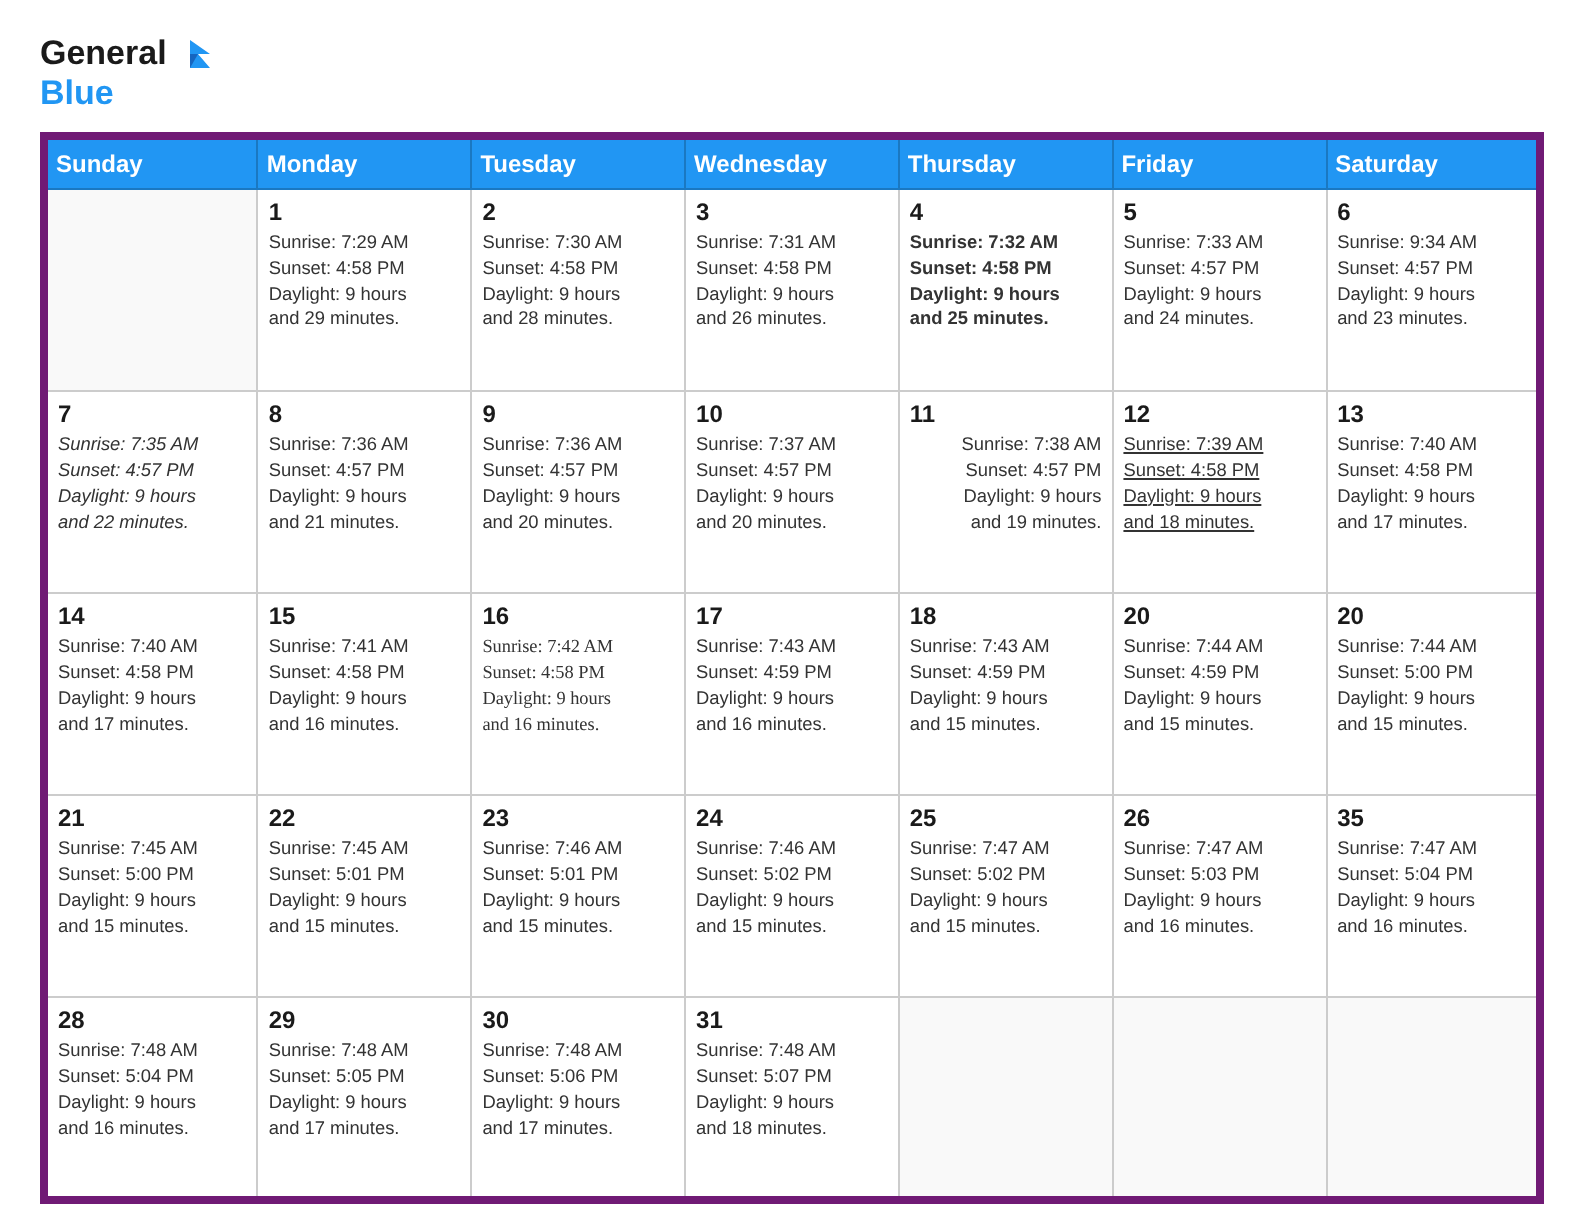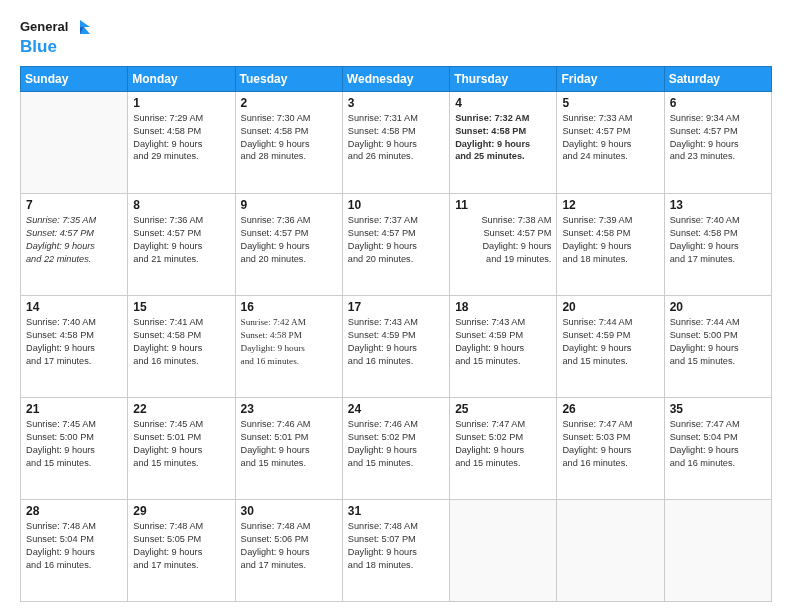--- a/index.html
+++ b/index.html
@@ -36,21 +36,21 @@
       font-weight: bold;
       color: #1a1a1a;
       line-height: 1.1;
     }
     .location {
       font-size: 14px;
       color: #555;
     }
     .calendar {
       flex: 1;
-      border: 1px solid #701a75;
+      border: 4px solid #701a75;
       border-collapse: collapse;
       width: 100%;
       table-layout: fixed;
     }
     .calendar th {
       background-color: #2196F3;
       color: #fff;
       font-size: 12px;
       font-weight: bold;
       padding: 5px 4px;
@@ -83,21 +83,21 @@
     }
   </style>
 </head>
 <body>
 
 <div class="page">
   <div class="header">
     <div class="logo">
   <div style="display:flex;flex-direction:column;align-items:flex-start;line-height:1.05;">
     <div style="display:flex;align-items:center;gap:2px;">
-      <span style="font-size:13px;font-weight:bold;color:#1a1a1a;text-align:center;">General</span>
+      <span style="font-size:17px;font-weight:bold;color:#1a1a1a;text-align:center;">General</span>
       <svg width="22" height="22" viewBox="0 0 22 22">
         <polygon points="10,4 20,11 14,11 20,18 10,18 10,4" fill="#2196F3"></polygon>
         <polygon points="10,11 14,11 10,18" fill="#1565C0"></polygon>
       </svg>
     </div>
     <span style="font-size:17px;font-weight:bold;color:#2196F3;">Blue</span>
   </div>
 </div>
     <div class="title-block">
       <div class="month-title"></div>
@@ -194,21 +194,21 @@
           </td>
           <td>
             <span class="day-num">11</span>
             <div class="day-info" style="white-space: pre-line; text-align: right;">Sunrise: 7:38 AM
 Sunset: 4:57 PM
 Daylight: 9 hours
 and 19 minutes.</div>
           </td>
           <td>
             <span class="day-num">12</span>
-            <div class="day-info" style="white-space: pre-line;">Sunrise: 7:39 AM
+            <div class="day-info" style="white-space: pre-line; text-decoration: underline;">Sunrise: 7:39 AM
 Sunset: 4:58 PM
 Daylight: 9 hours
 and 18 minutes.</div>
           </td>
           <td>
             <span class="day-num">13</span>
             <div class="day-info" style="white-space: pre-line;">Sunrise: 7:40 AM
 Sunset: 4:58 PM
 Daylight: 9 hours
 and 17 minutes.</div>

